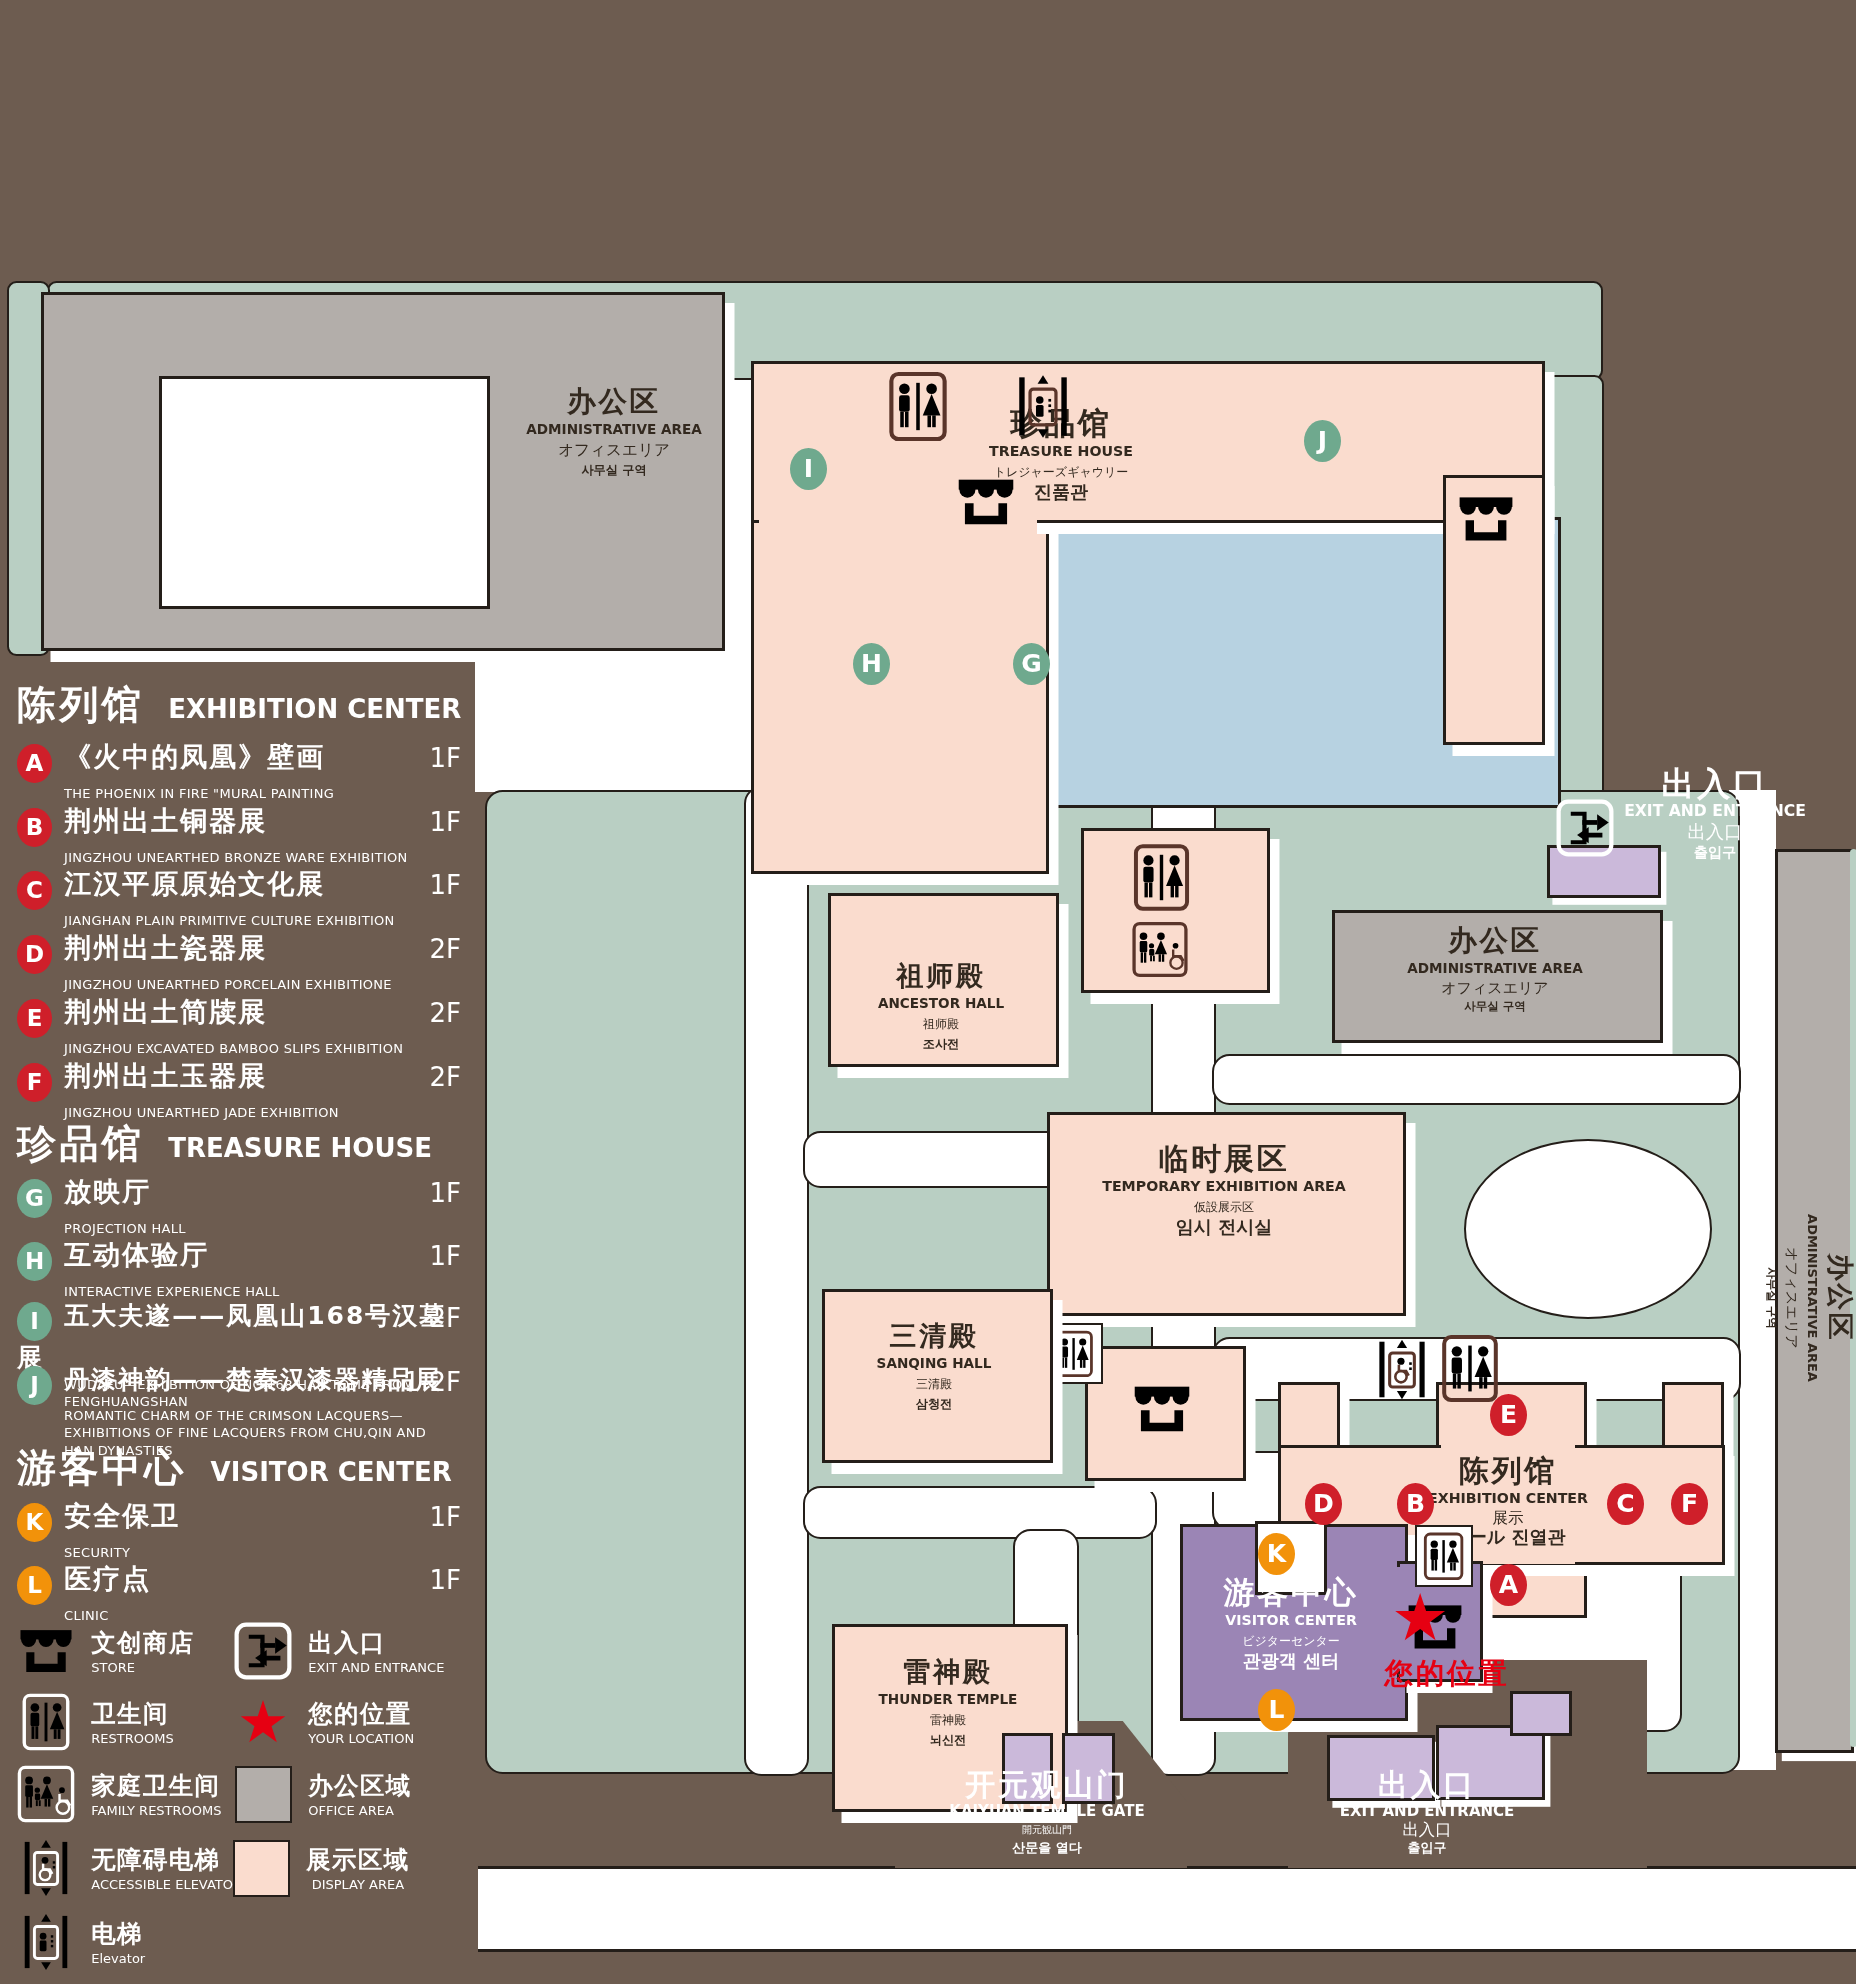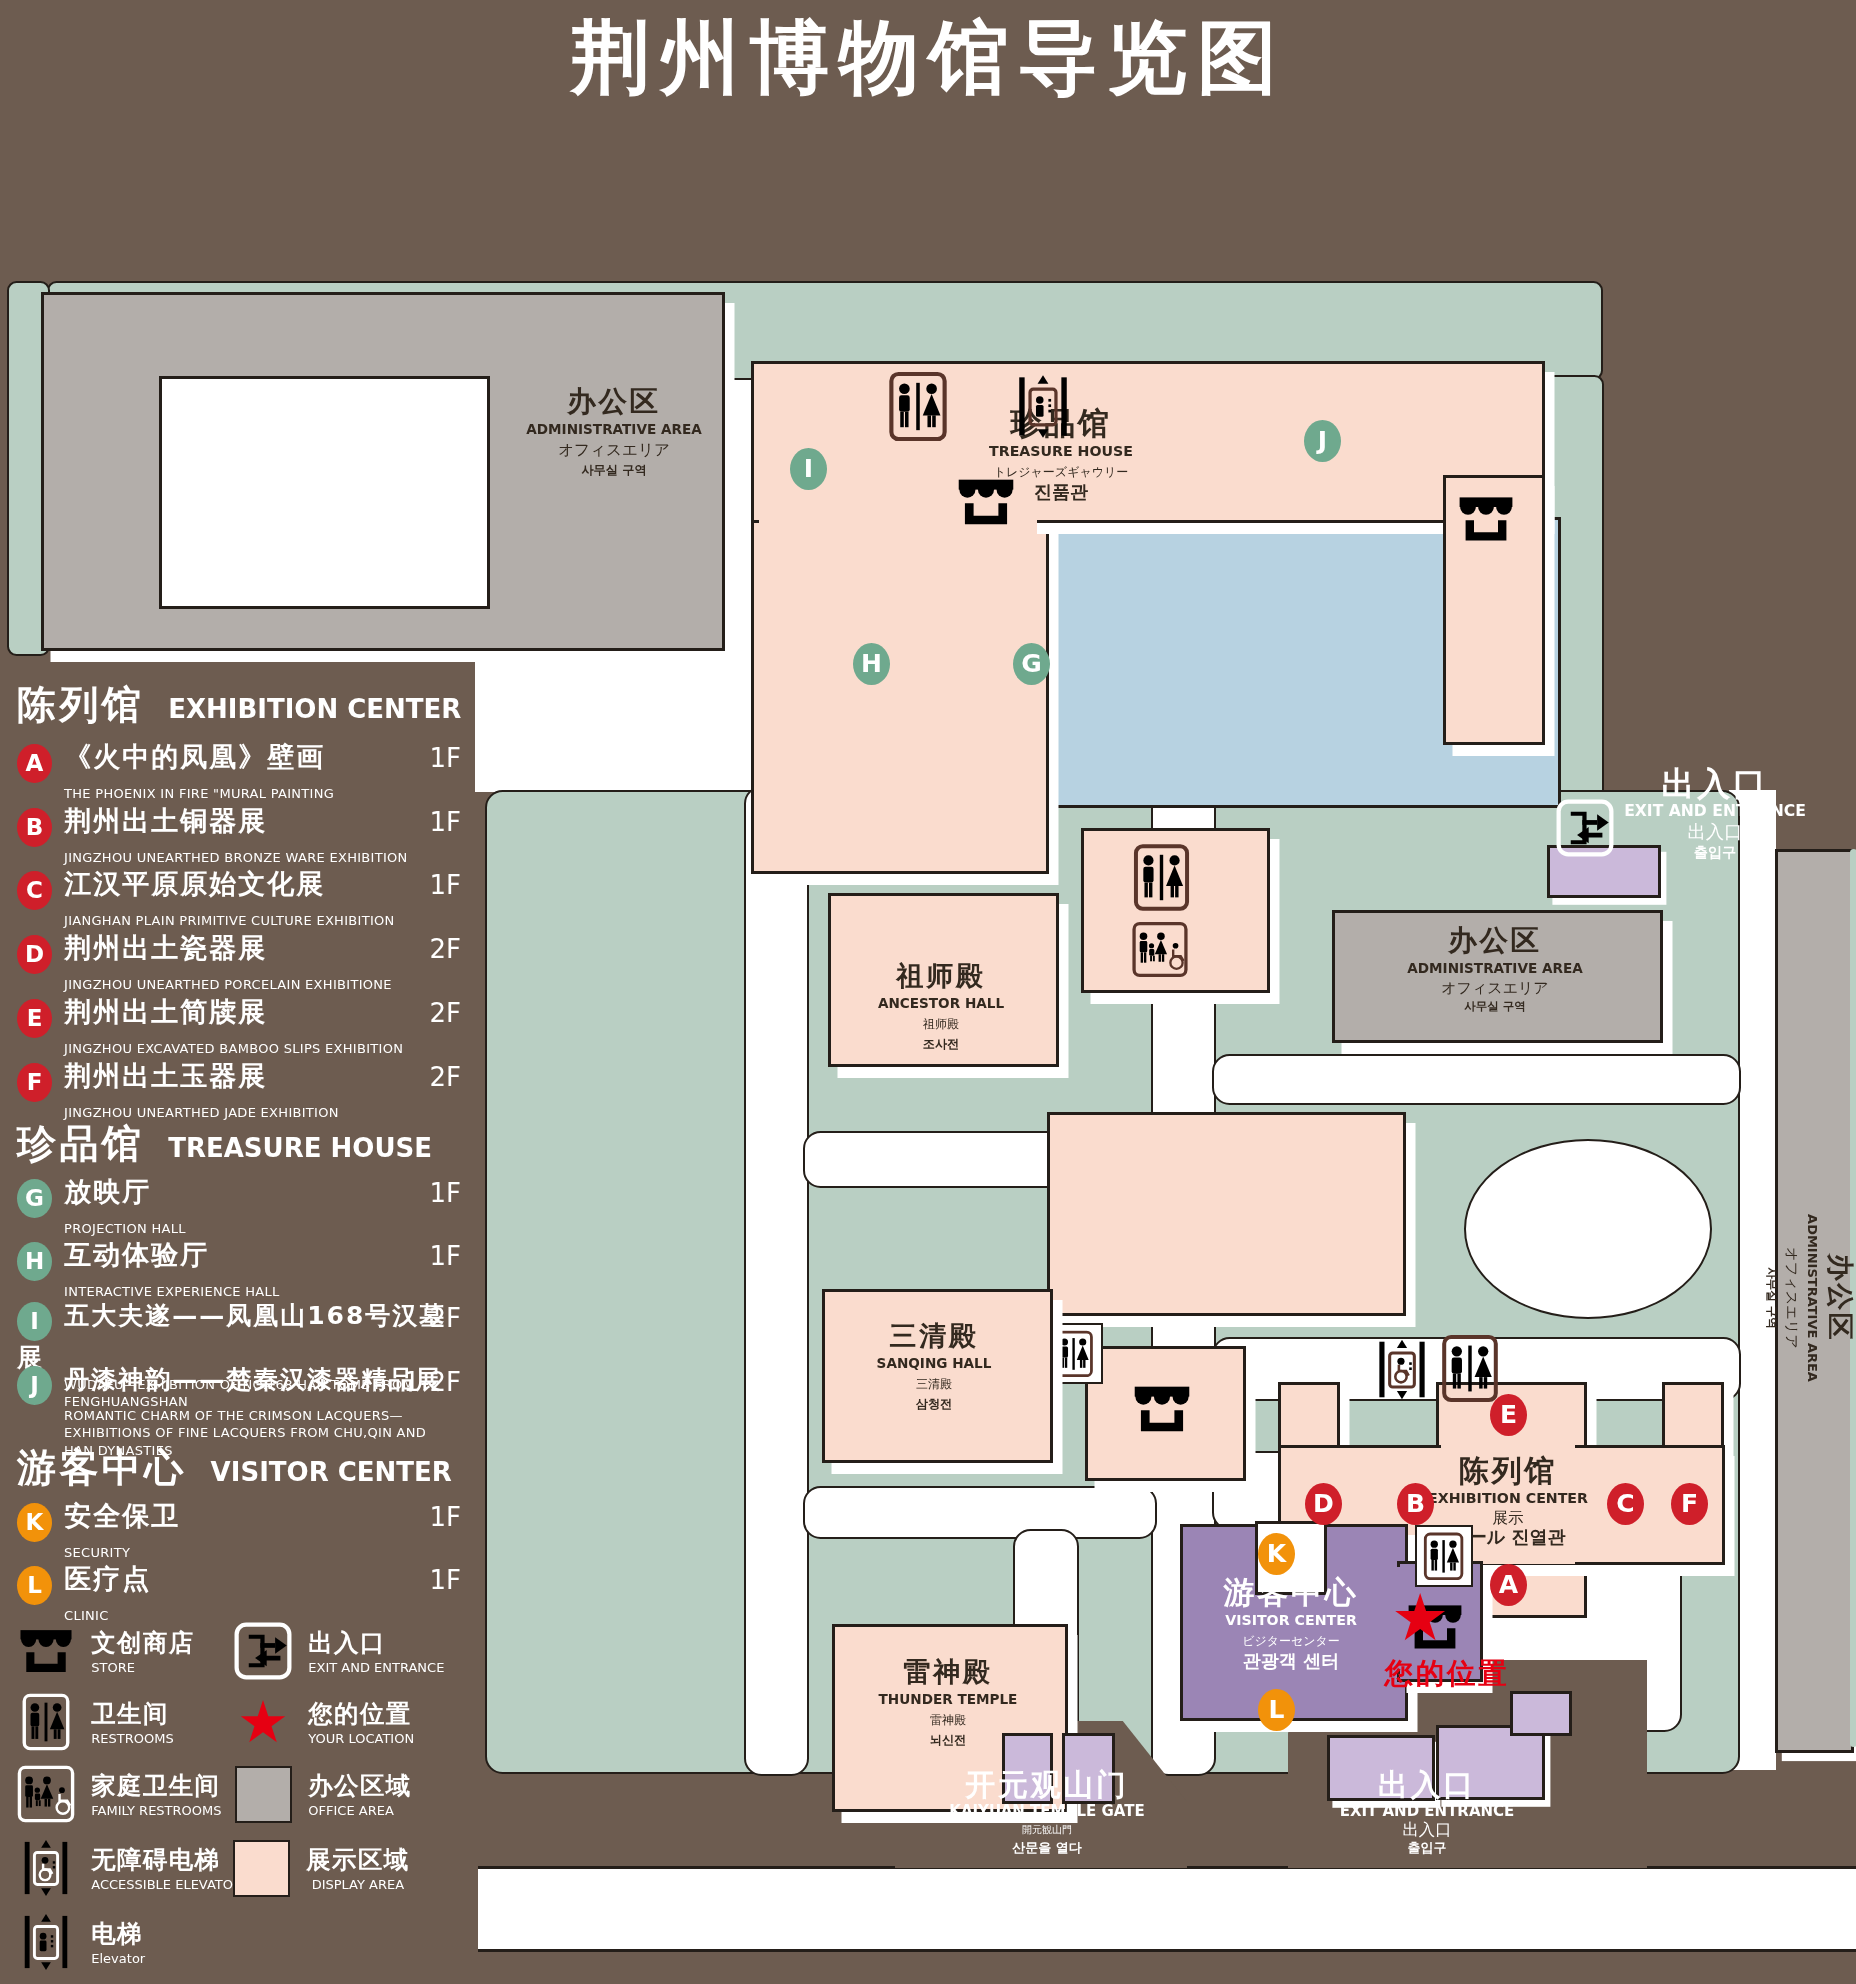--- a/index.html
+++ b/index.html
@@ -128,21 +128,20 @@
   <rect x="50" y="40" width="28" height="9"></rect>
         <path d="M78 29 L100 44.5 L78 60 Z"></path>
   <rect x="60" y="64" width="28" height="9"></rect>
         <path d="M62 53 L40 68.5 L62 84 Z"></path>
 </symbol>
 </defs>
 </svg>
 
 <div class="poster">
 
-  <div class="title">荆州博物馆导览图</div>
 
   <div class="wbase" style="left:41px;top:375px;width:705px;height:276px;"></div>
   <div class="wbase" style="left:475px;top:375px;width:1078px;height:417px;"></div>
   <div class="wbase" style="left:1729px;top:790px;width:47px;height:980px;"></div>
   <div class="wbase" style="left:478px;top:1866px;width:1379px;height:80px;border-top:3.4px solid #241e19;border-bottom:3.4px solid #241e19;"></div>
 
   <div class="g" style="left:47px;top:281px;width:1552px;height:95px;"></div>
   <div class="g" style="left:6.8px;top:281px;width:39px;height:371px;"></div>
   <div class="g" style="left:1517px;top:375px;width:83px;height:427px;"></div>
   <div class="g" style="left:485px;top:790px;width:1251px;height:980px;border-radius:17.6px;"></div>
@@ -200,20 +199,26 @@
 
   <div class="b pink" style="left:1081px;top:828px;width:183px;height:159px;"></div>
   <svg class="ic" style="left:1133px;top:841px;width:57px;height:73px;" viewBox="0 0 84 108" width="57" height="73">
       <use href="#i-wc"></use>
     </svg>
   <svg class="ic" style="left:1127px;top:921px;width:66px;height:57px;" viewBox="0 0 98 84" width="66" height="57">
       <use href="#i-family"></use>
     </svg>
 
   <div class="b pink" style="left:1047px;top:1112px;width:353px;height:198px;"></div>
+  <div class="bl" style="left:1224px;top:1140px;">
+    <div class="zh">临时展区</div>
+    <div class="en">TEMPORARY EXHIBITION AREA</div>
+    <div class="ja">仮設展示区</div>
+    <div class="ko">임시 전시실</div>
+  </div>
   <div class="b pink" style="left:1085px;top:1346px;width:155px;height:129px;"></div>
   <svg class="ic" style="left:1131px;top:1378px;width:62px;height:62px;" viewBox="0 0 92 92" width="62" height="62">
       <use href="#i-store"></use>
     </svg>
   <div class="tile" style="left:1045px;top:1323px;width:54px;height:57px;">
     <svg viewBox="0 0 64 70.5469" width="43" height="48">
         <use href="#i-wc"></use>
       </svg>
   </div>
 

